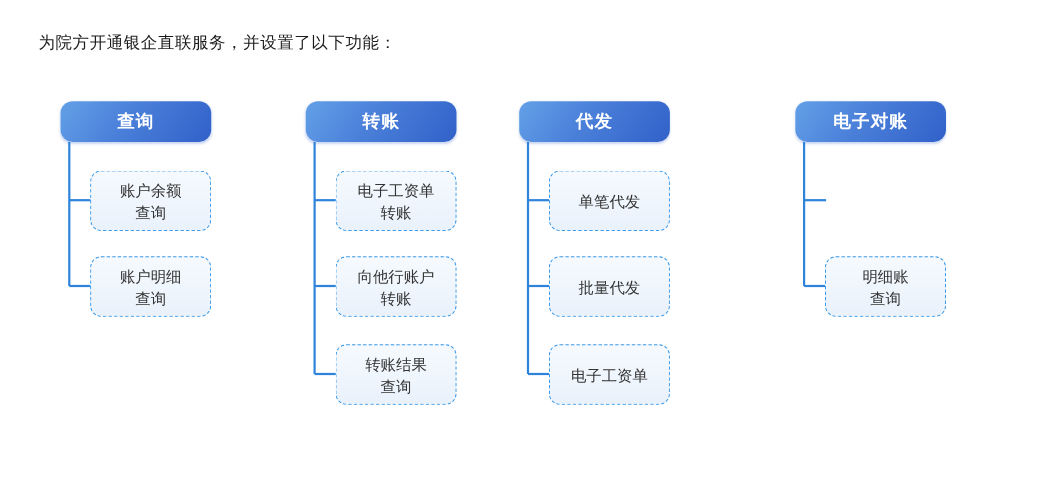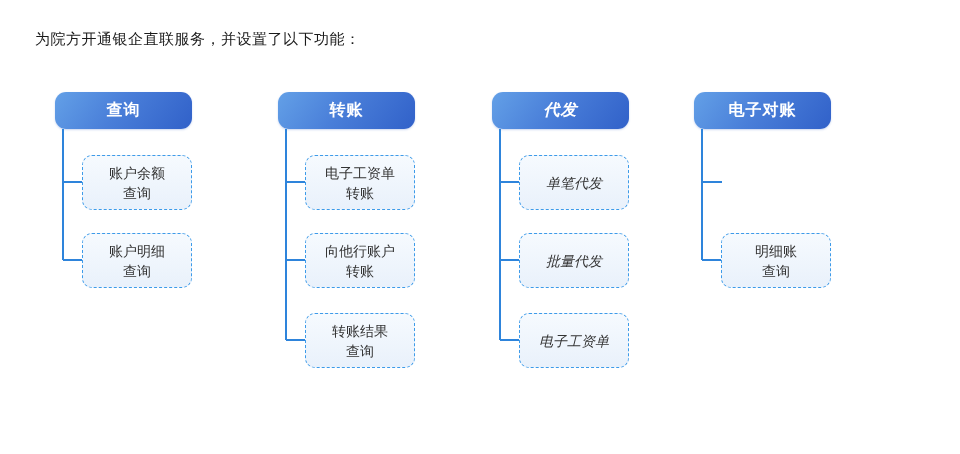--- a/index.html
+++ b/index.html
@@ -12,22 +12,22 @@
   }
   .stage{position:absolute;inset:0;width:960px;height:346px;}
   .page-title{
     position:absolute;left:35px;top:30px;
     font-size:15px;color:#1a1a1a;letter-spacing:0.5px;
     white-space:nowrap;
   }
   .column{position:absolute;top:92px;width:165px;height:300px;}
   .col-0{left:55px;}
   .col-1{left:278px;}
-  .col-2{left:492px;font-style:italic;}
-  .col-3{left:694px;text-decoration:underline;}
+  .col-2{left:472px;}
+  .col-3{left:723px;text-decoration:underline;}
   .cat-header{
     position:absolute;left:0;top:0;width:137px;height:37px;
     border-radius:11px;
     background:linear-gradient(125deg,#63A0E7 0%,#4a7fd9 45%,#3161C9 100%);
     color:#ffffff;font-size:16px;font-weight:bold;letter-spacing:1px;
     display:flex;align-items:center;justify-content:center;
     box-shadow:0 1px 2px rgba(49,97,201,0.25);
   }
   .vline{
     position:absolute;left:7px;top:37px;width:1.5px;

